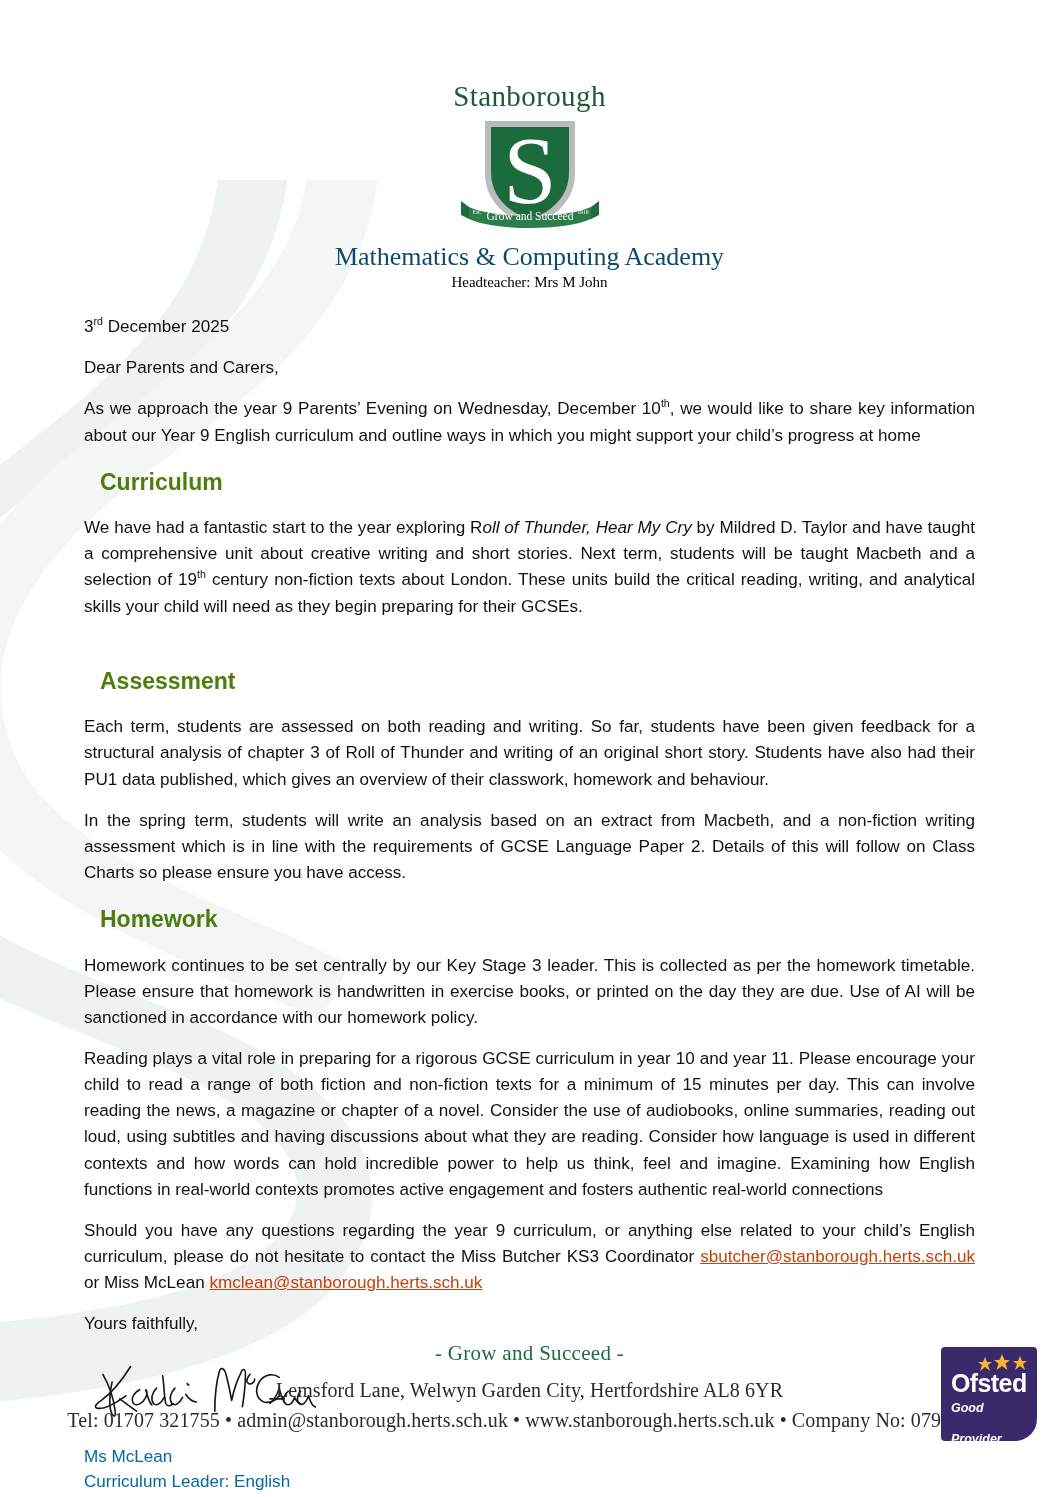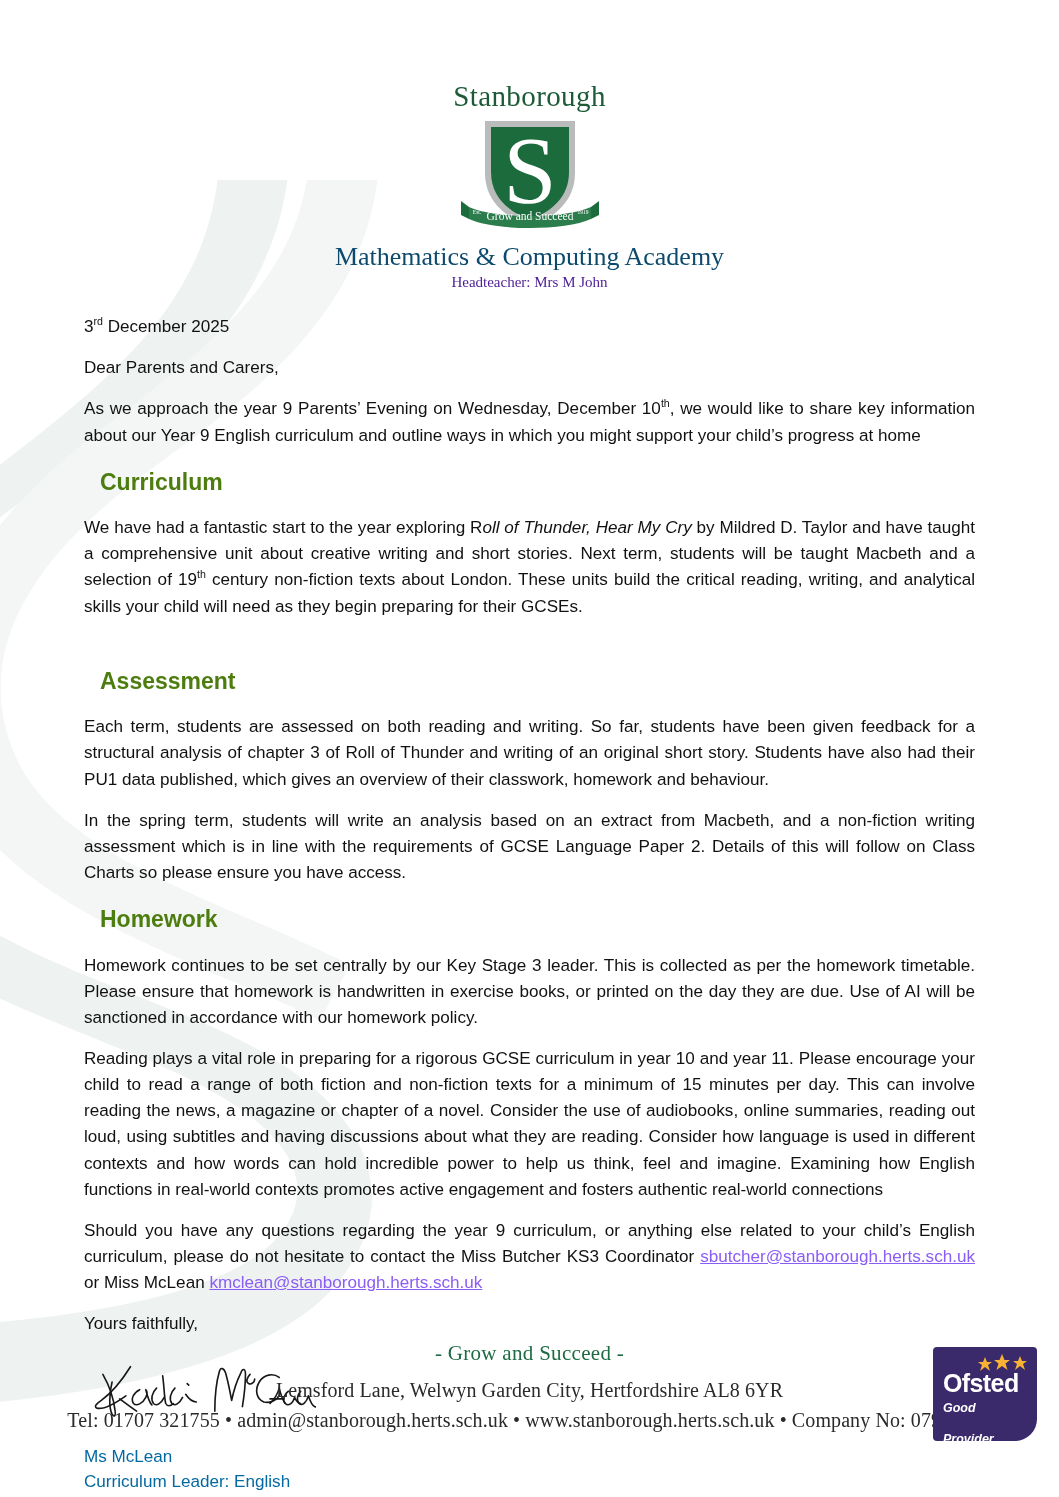--- a/index.html
+++ b/index.html
@@ -57,21 +57,21 @@
   .academy-line {
     font-family: "Liberation Serif", serif;
     font-size: 26px;
     color: #0c4a6e;
     margin-top: 6px;
     line-height: 1.1;
   }
   .head-line {
     font-family: "Liberation Serif", serif;
     font-size: 15px;
-    color: #4c1d95;
+    color: #000000;
     margin-top: 2px;
     line-height: 1.1;
   }
 
   
   .body-area {
     position: relative;
     z-index: 2;
     margin: 0 auto;
     padding: 0 84px;
@@ -90,21 +90,21 @@
     font-size: 23px;
     font-weight: bold;
     line-height: 1.5;
     margin: 16px;
     color: #4d7c0f;
   }
   .gap-sm { height: 13px; }
   sup { font-size: 0.62em; vertical-align: super; line-height: 0; }
   .ital { font-style: italic; }
   a.mail {
-    color: #8b5cf6;
+    color: #c2410c;
     text-decoration: underline;
   }
 
   
   .sign-block { position: relative; z-index: 2; padding: 0 84px; }
   .signature { margin-top: 22px; margin-left: 2px; }
   .signoff {
     font-size: 17.1px;
     line-height: 1.42;
     margin-top: 16px;
@@ -132,21 +132,21 @@
     font-family: "Liberation Serif", serif;
     font-size: 20px;
     color: #2a2a2a;
     letter-spacing: 0.1px;
     line-height: 1.5;
   }
   .ofsted {
     position: absolute;
     right: 22px;
     bottom: 56px;
-    width: 104px;
+    width: 96px;
     height: 94px;
     z-index: 4;
     background: #3b2a6b;
     border-radius: 4px 4px 22px 4px;
     color: #ffffff;
     padding: 8px 0 0 10px;
   }
   .ofsted-word {
     font-family: "Liberation Sans", sans-serif;
     font-weight: bold;

